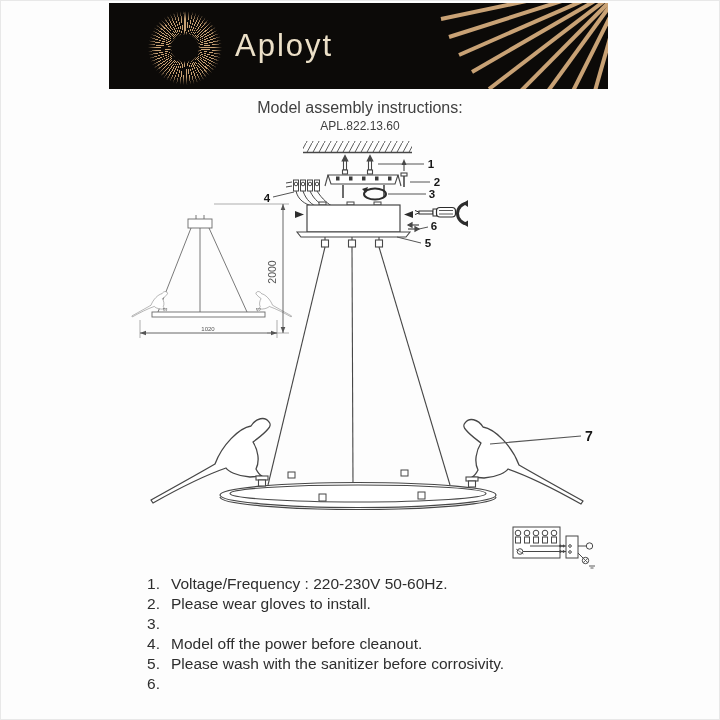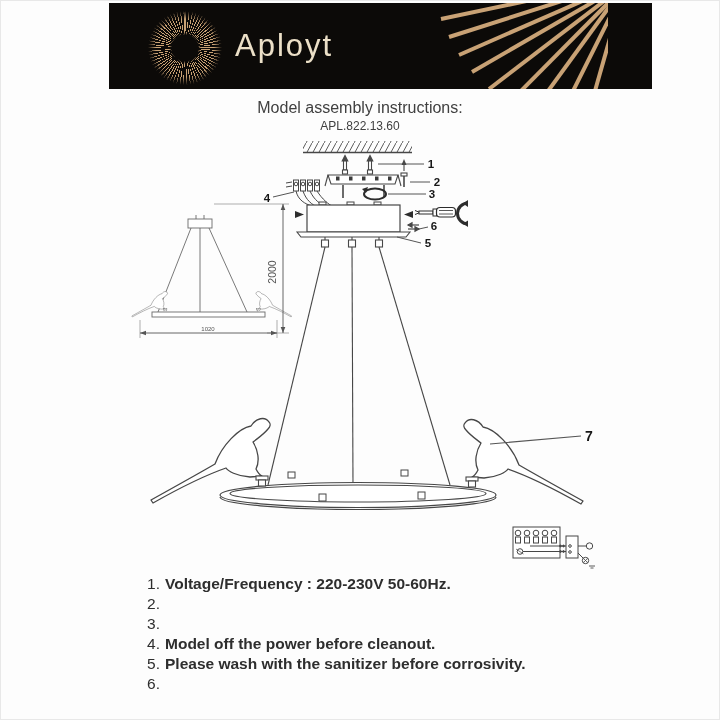--- a/index.html
+++ b/index.html
@@ -1,19 +1,19 @@
 <!DOCTYPE html>
 <html><head>
 <meta charset="utf-8">
 <style>
   html,body{margin:0;padding:0;background:#ffffff;}
   .page{position:relative;width:720px;height:720px;background:#fdfdfd;overflow:hidden;
         font-family:"Liberation Sans",sans-serif;box-shadow:inset 0 0 0 1px #e8e8e8;}
   
-  .banner{position:absolute;left:109px;top:3px;width:499px;height:86px;background:#0c0a08;overflow:hidden;padding-left:44px;}
+  .banner{position:absolute;left:109px;top:3px;width:499px;height:86px;background:#0c0a08;overflow:hidden;}
   .sunburst{position:absolute;left:38px;top:7px;width:76px;height:76px;border-radius:50%;
             background:repeating-conic-gradient(#c9a275 0deg 1.7deg, transparent 1.7deg 5.5deg);
             -webkit-mask-image:radial-gradient(circle,transparent 0 13px,#000 16px 29px,transparent 37px);
             mask-image:radial-gradient(circle,transparent 0 13px,#000 16px 29px,transparent 37px);}
   .brand{position:absolute;left:126px;top:0;height:86px;line-height:86px;
          font-size:31px;letter-spacing:2px;color:#ece0c8;font-weight:400;}
   .rays{position:absolute;left:0;top:0;width:499px;height:86px;}
   
   .title-block{position:absolute;left:0;top:98px;width:720px;text-align:center;color:#404040;}
   .t1{font-size:16px;line-height:19px;}
@@ -21,21 +21,21 @@
   
   .drawing{position:absolute;left:0;top:132px;width:720px;height:442px;}
   .drawing *{vector-effect:none;}
   .co{font-family:"Liberation Sans",sans-serif;font-size:11.5px;font-weight:bold;fill:#171717;}
   .co7{font-size:14px;}
   .dim{font-family:"Liberation Sans",sans-serif;fill:#555;}
   
   .instructions{position:absolute;left:108px;top:574px;width:500px;color:#2e2e2e;}
   .row{display:flex;line-height:20px;font-size:15.5px;}
   .num{width:52px;text-align:right;flex:0 0 auto;}
-  .txt{margin-left:5px;font-weight:bold;}
+  .txt{margin-left:11px;}
 </style>
 </head>
 <body>
 
 <div class="page">
 
   <div class="banner">
     <div class="sunburst"></div>
     <div class="brand">Aployt</div>
     <svg class="rays" viewBox="0 0 499 86">
@@ -265,20 +265,21 @@
     </g>
   </svg>
 
   <div class="instructions">
     <div class="row">
       <span class="num">1.</span>
       <span class="txt">Voltage/Frequency : 220-230V 50-60Hz.</span>
     </div>
     <div class="row">
       <span class="num">2.</span>
+      <span class="txt">Please wear gloves to install.</span>
     </div>
     <div class="row">
       <span class="num">3.</span>
     </div>
     <div class="row">
       <span class="num">4.</span>
       <span class="txt">Model off the power before cleanout.</span>
     </div>
     <div class="row">
       <span class="num">5.</span>

